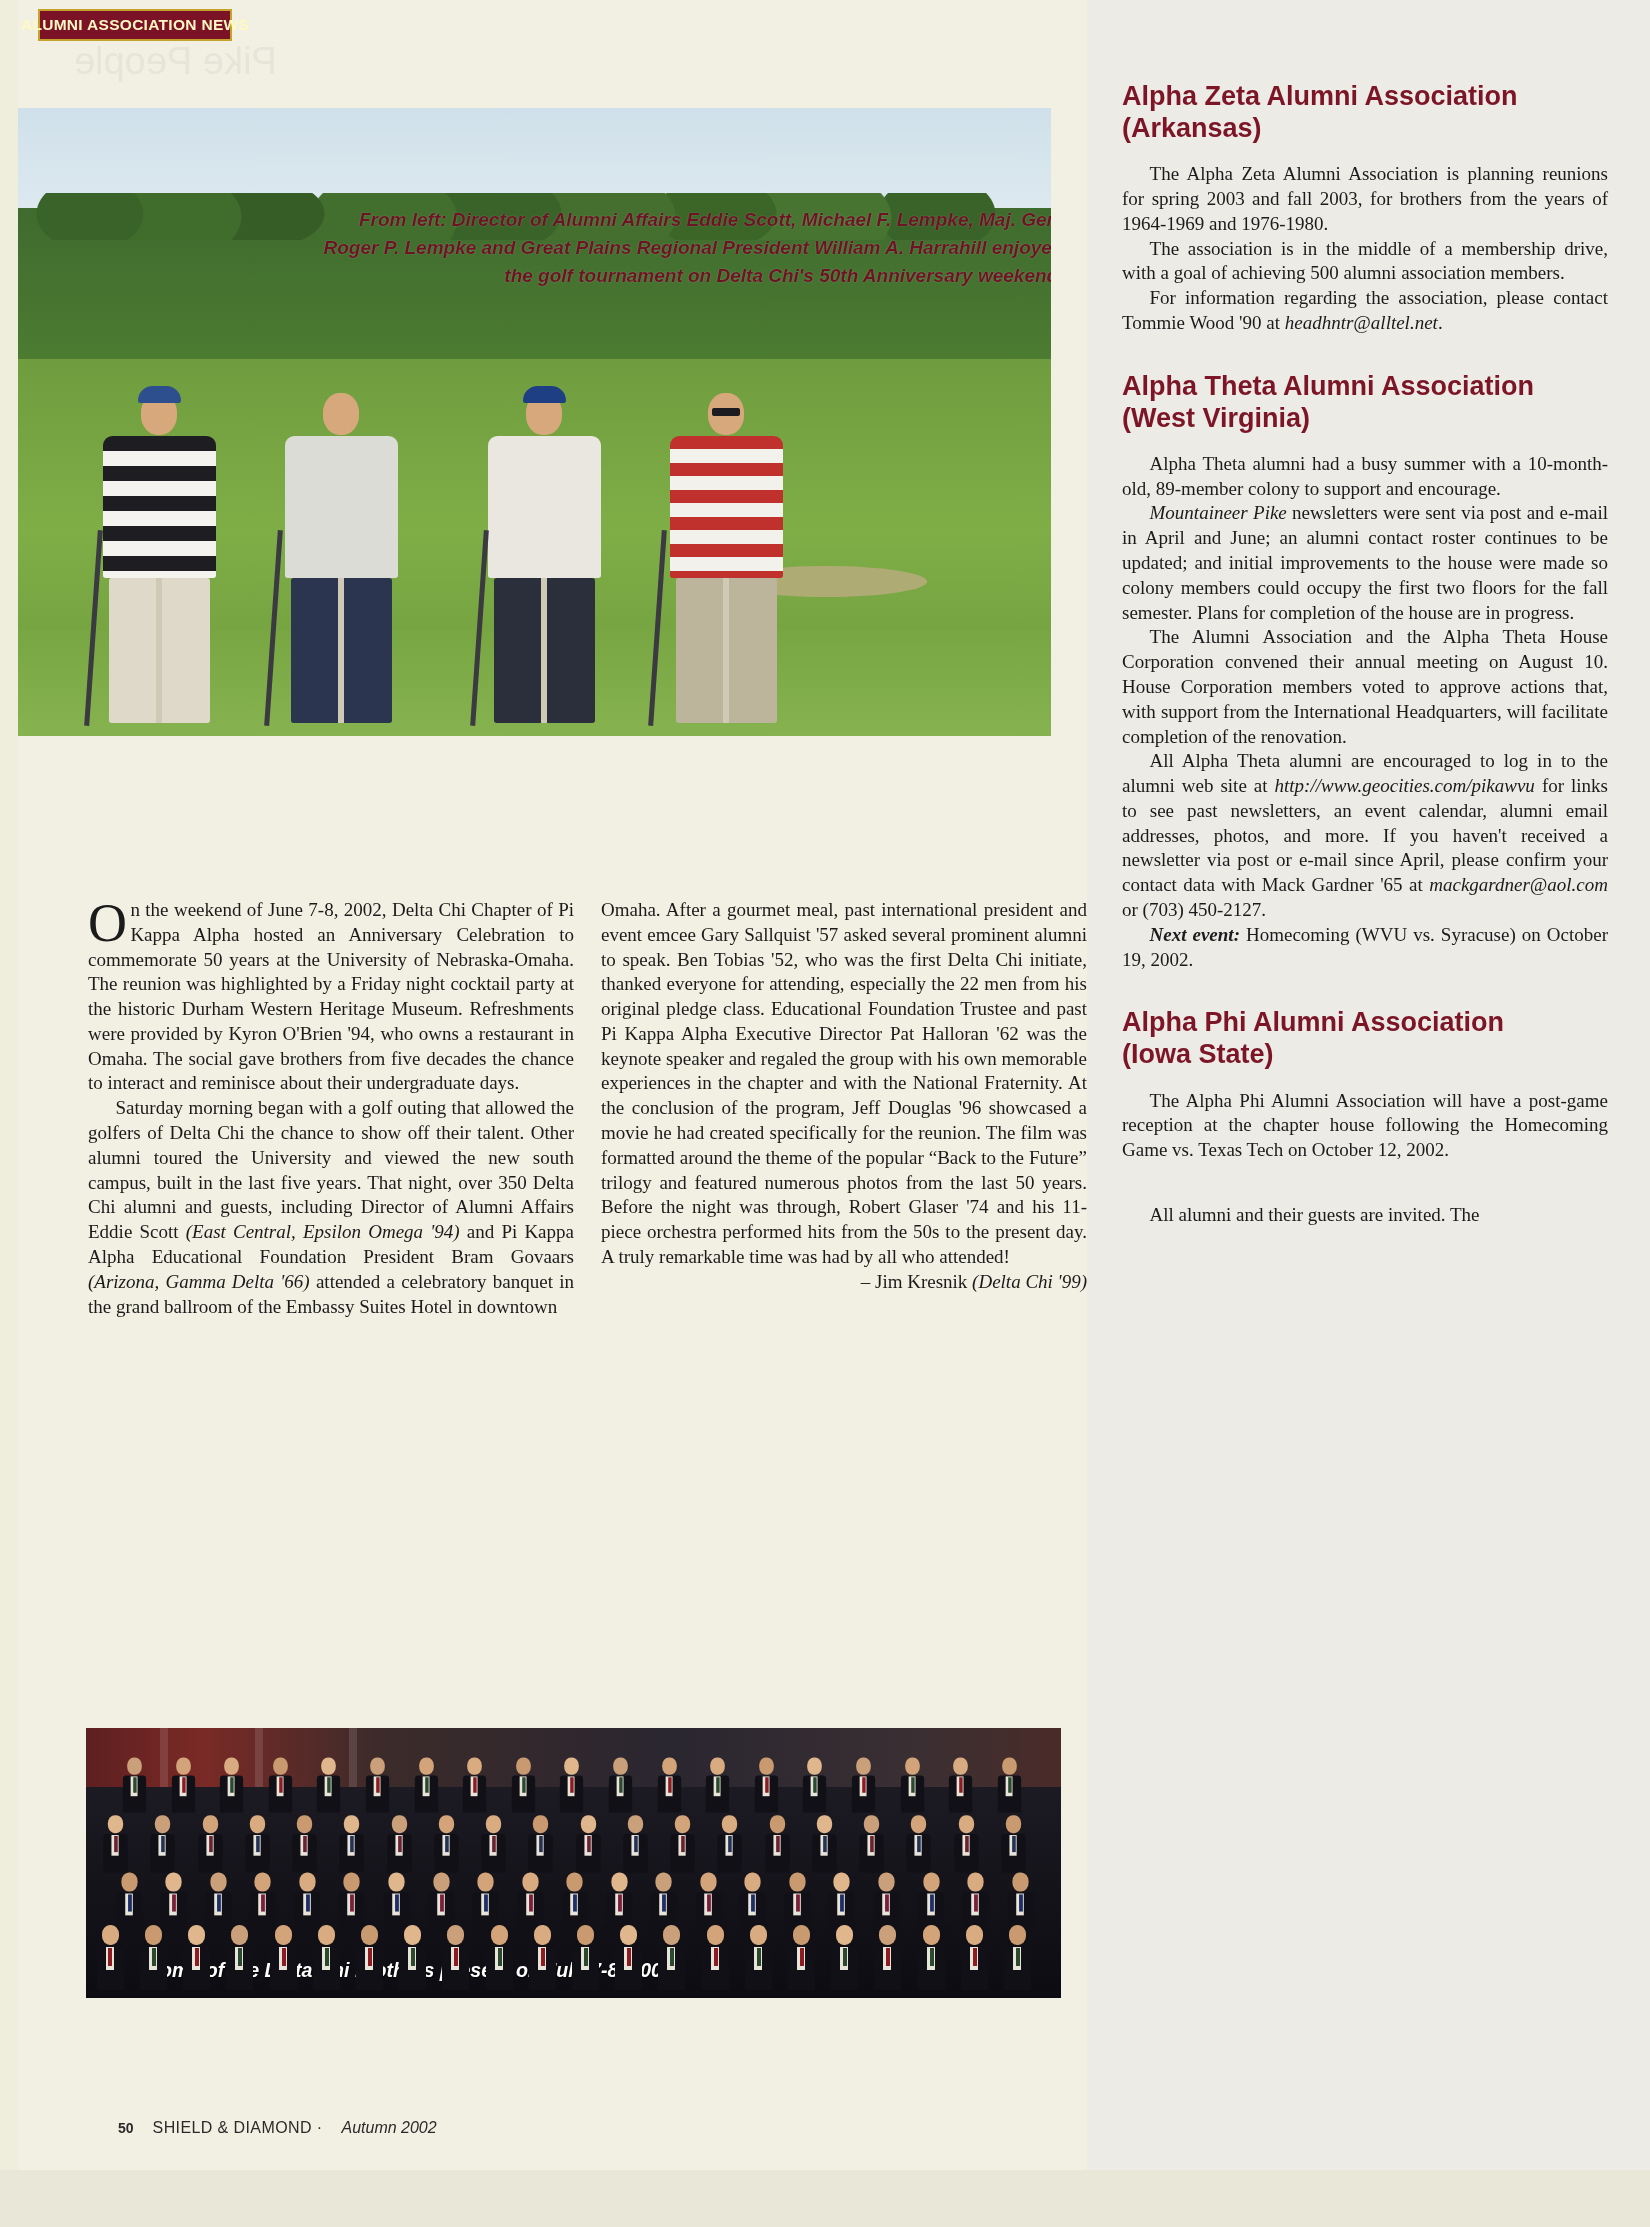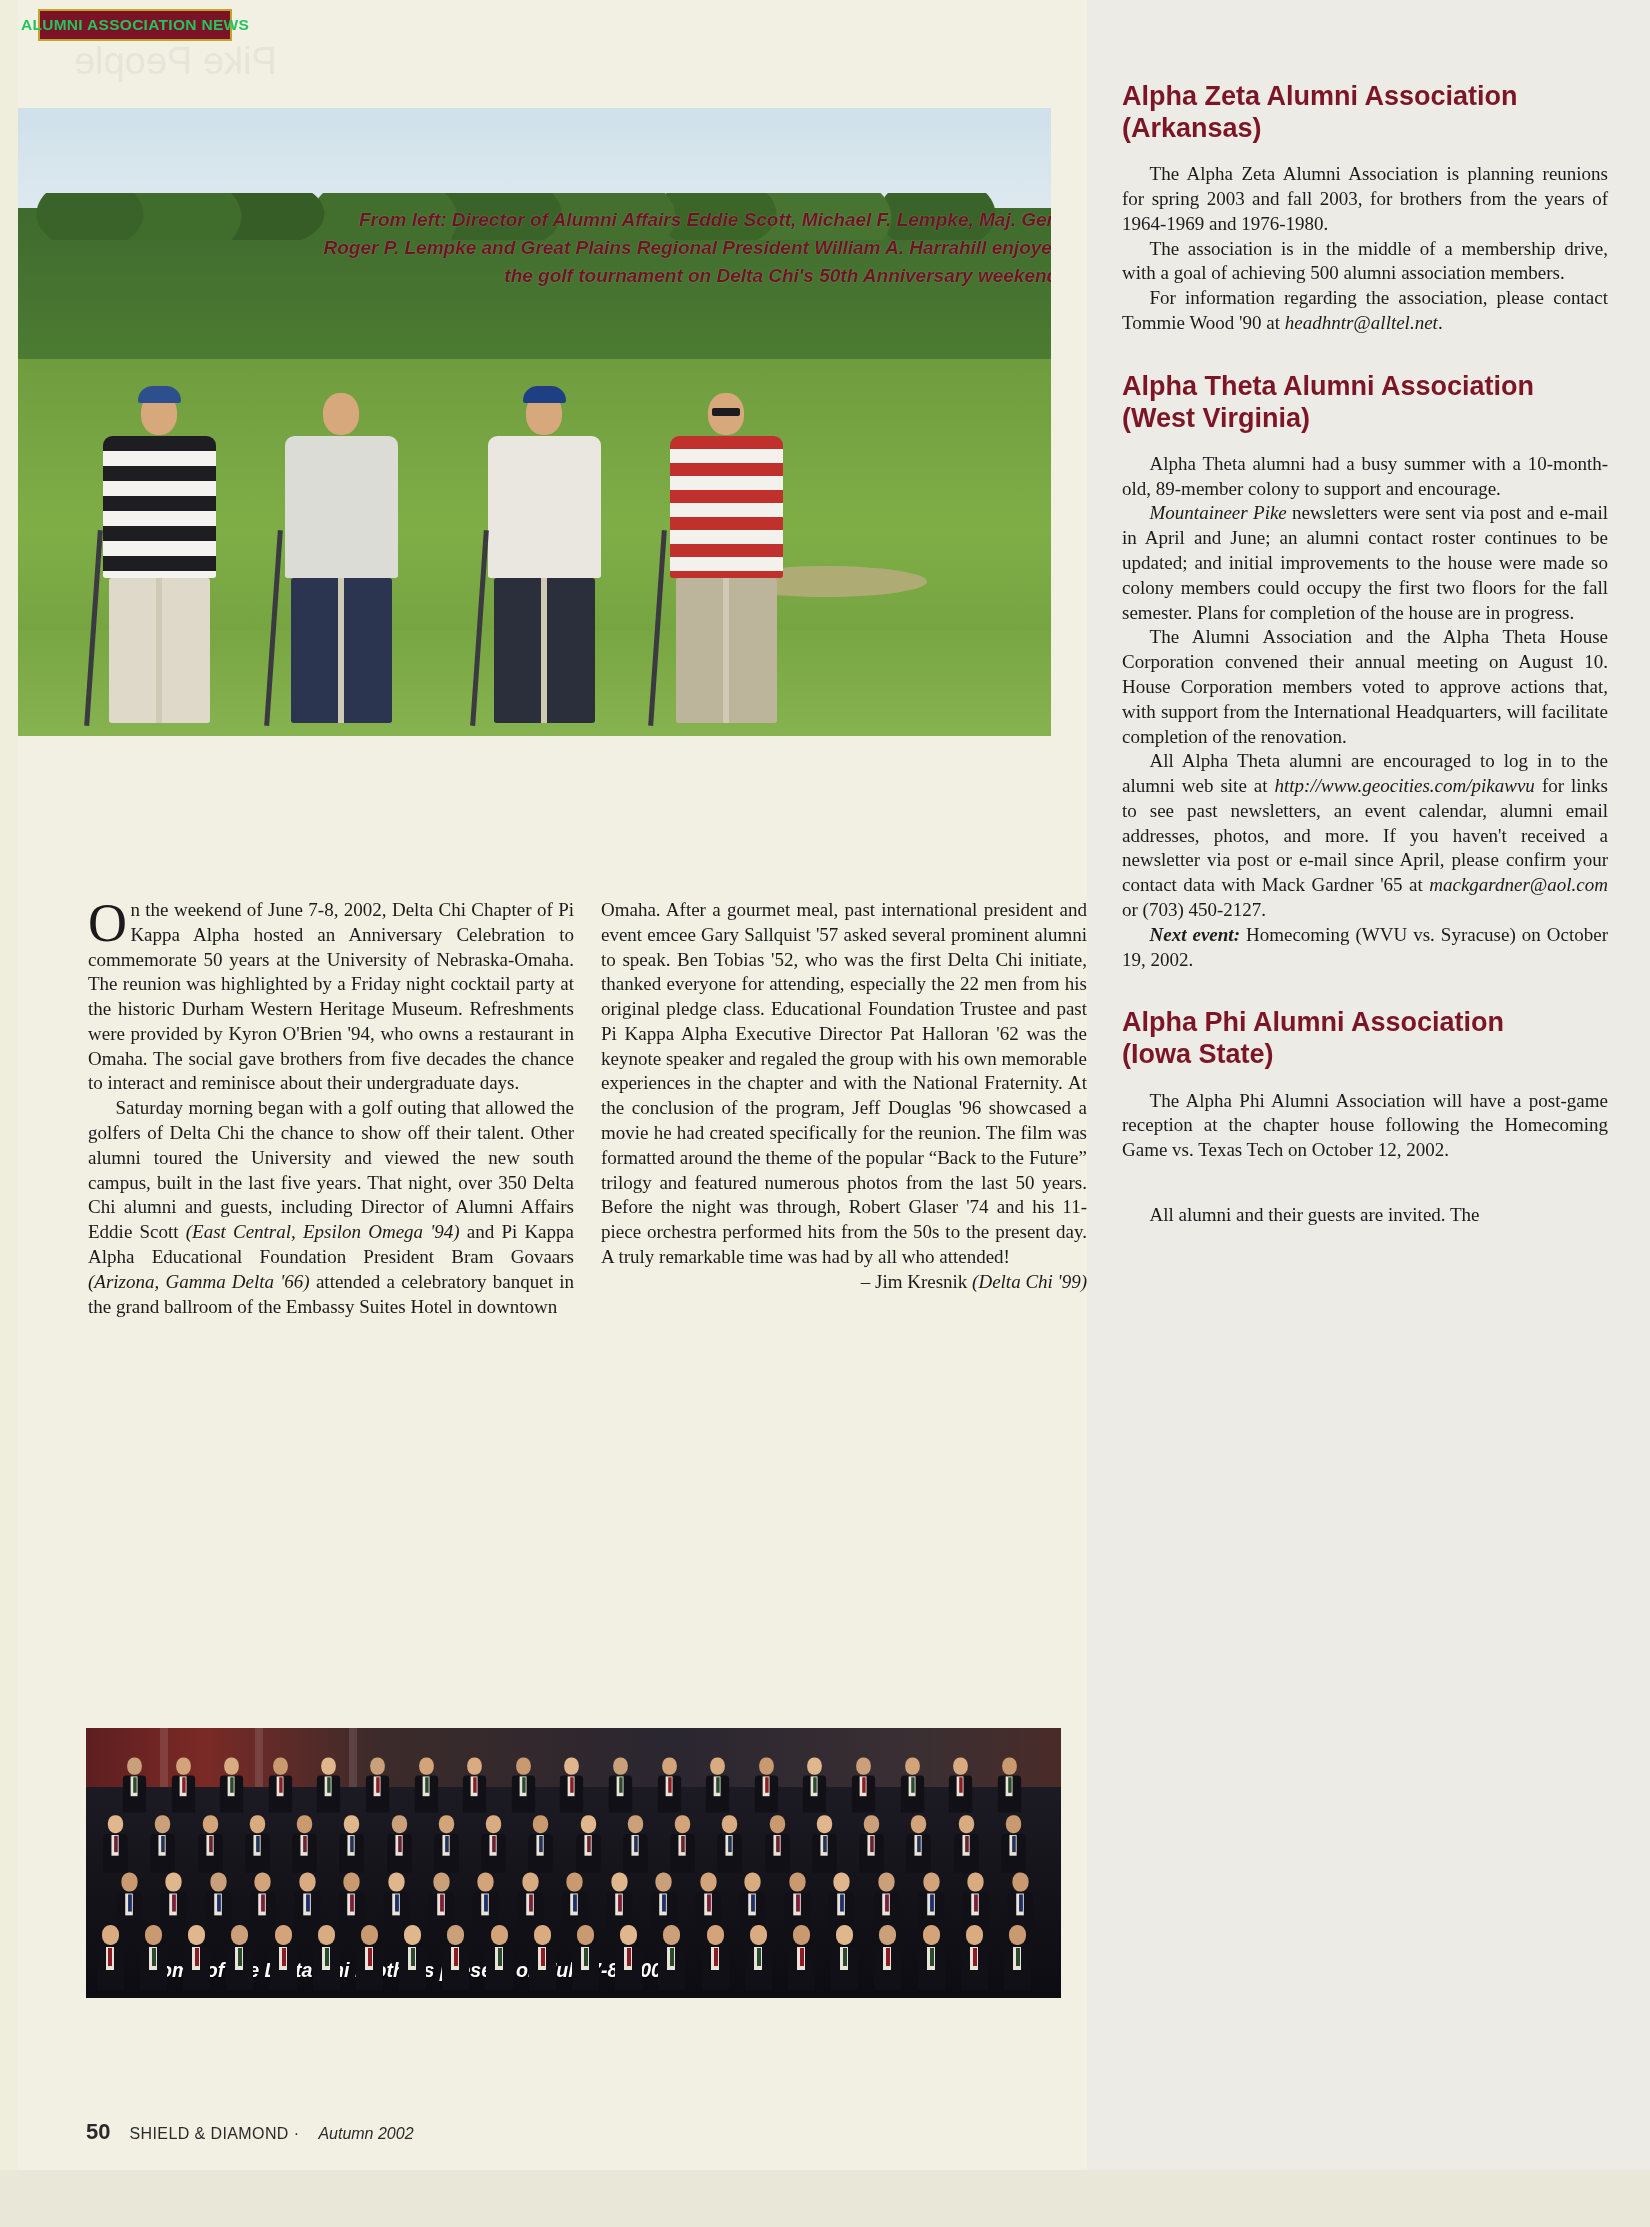--- a/index.html
+++ b/index.html
@@ -39,21 +39,21 @@
     left: 38px; top: 9.4px;
     width: 194px; height: 32px;
     background: #7b1225;
     border: 2px solid #c5a22c;
     box-sizing: border-box;
     display: flex;
     align-items: center;
     justify-content: center;
   }
   .banner-text {
-    color: #22c55e;
+    color: #fef9c3;
     font-family: "Liberation Sans", sans-serif;
     font-weight: bold;
     font-size: 15.5px;
     letter-spacing: 0.3px;
     white-space: nowrap;
   }
 
   
   .golf-photo {
     position: absolute;
@@ -231,21 +231,21 @@
   
   .footer {
     position: absolute;
     left: 86px; top: 2119px;
     display: flex;
     align-items: baseline;
     gap: 19px;
     font-family: "Liberation Sans", sans-serif;
     color: #2a2a2a;
   }
-  .footer-page { font-weight: bold; font-size: 22px; }
+  .footer-page { font-weight: bold; font-size: 14px; margin-left: 32px; }
   .footer-title { font-size: 16px; letter-spacing: 0.4px; }
   .footer-issue { font-size: 16px; font-style: italic; }
 
   
   .ghost {
     position: absolute;
     color: rgba(90,90,110,0.075);
     font-family: "Liberation Sans", sans-serif;
     font-size: 38px;
     transform: scaleX(-1);

